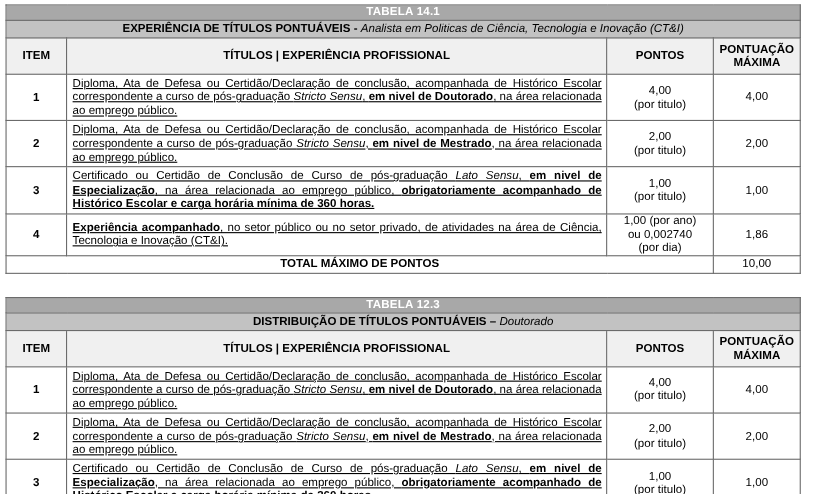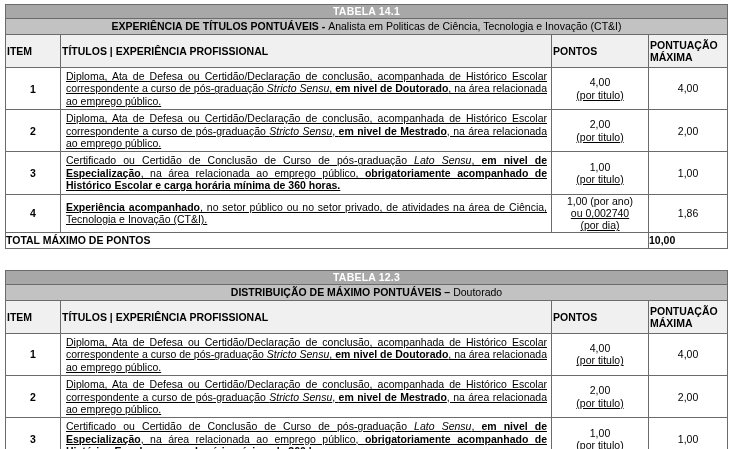--- a/index.html
+++ b/index.html
@@ -51,25 +51,26 @@
     background: #c2c2c2;
     text-align: center;
     font-weight: bold;
     font-size: 10.5px;
     height: 15px;
     line-height: 15px;
     color: #000;
   }
   .subtitle .cargo {
     font-weight: normal;
+    font-style: italic;
   }
   
   .colhead {
     background: #f0f0f0;
-    text-align: left;
+    text-align: center;
     font-weight: bold;
     font-size: 10.5px;
     line-height: 12px;
     height: 28px;
     padding: 2px 1px !important;
   }
   
   .c-item {
     text-align: center;
     font-weight: bold;
@@ -83,31 +84,32 @@
     padding: 2px 4px 2px 5px !important;
     text-decoration: underline;
   }
   .c-desc b { font-weight: bold; }
   .c-desc i { font-style: italic; }
   .c-pontos, .c-max {
     text-align: center;
     font-size: 10.5px;
     line-height: 12.4px;
   }
-  .c-pontos .sub { display: block; text-decoration: underline; }
+  .c-pontos .sub { display: block; }
   
   .total-label {
+    text-align: center;
     font-weight: bold;
     font-size: 10.5px;
     height: 15px;
     line-height: 15px;
   }
   .total-value {
-    text-align: left;
-    font-weight: bold;
+    text-align: center;
+    font-weight: normal;
     font-size: 10.5px;
     height: 15px;
     line-height: 15px;
   }
   
   col.col-item { width: 55px; }
   col.col-desc { width: 491px; }
   col.col-pontos { width: 97px; }
   col.col-max { width: 79px; }
 </style>
@@ -179,21 +181,21 @@
       <col class="col-item">
         <col class="col-desc">
         <col class="col-pontos">
         <col class="col-max">
     </colgroup>
     <tbody>
       <tr>
         <td class="banner" colspan="4">TABELA 12.3</td>
       </tr>
       <tr>
-        <td class="subtitle" colspan="4"><span>DISTRIBUIÇÃO DE MÁXIMO PONTUÁVEIS – </span><span class="cargo">Doutorado</span></td>
+        <td class="subtitle" colspan="4"><span>DISTRIBUIÇÃO DE TÍTULOS PONTUÁVEIS – </span><span class="cargo">Doutorado</span></td>
       </tr>
       <tr>
         <td class="colhead">ITEM</td>
         <td class="colhead">TÍTULOS | EXPERIÊNCIA PROFISSIONAL</td>
         <td class="colhead">PONTOS</td>
         <td class="colhead"><span>PONTUAÇÃO</span><br><span>MÁXIMA</span></td>
       </tr>
 
       <tr>
         <td class="c-item">1</td>

